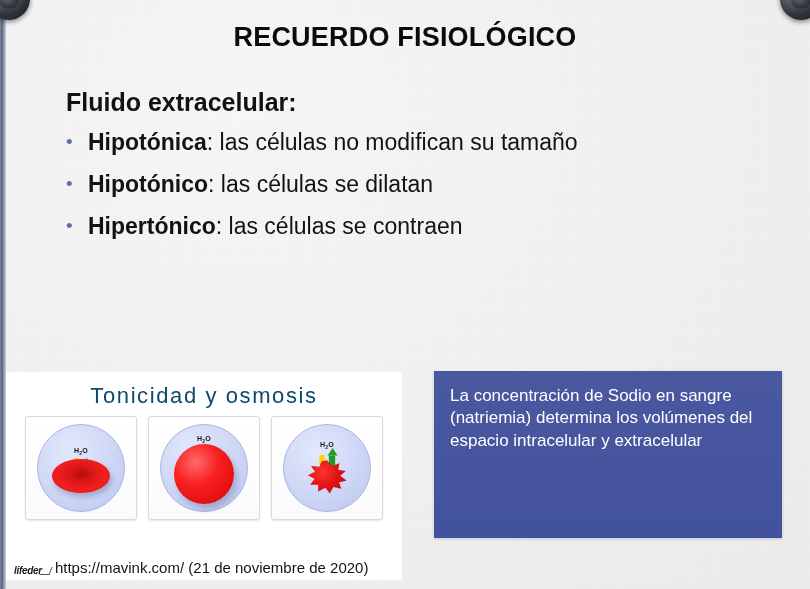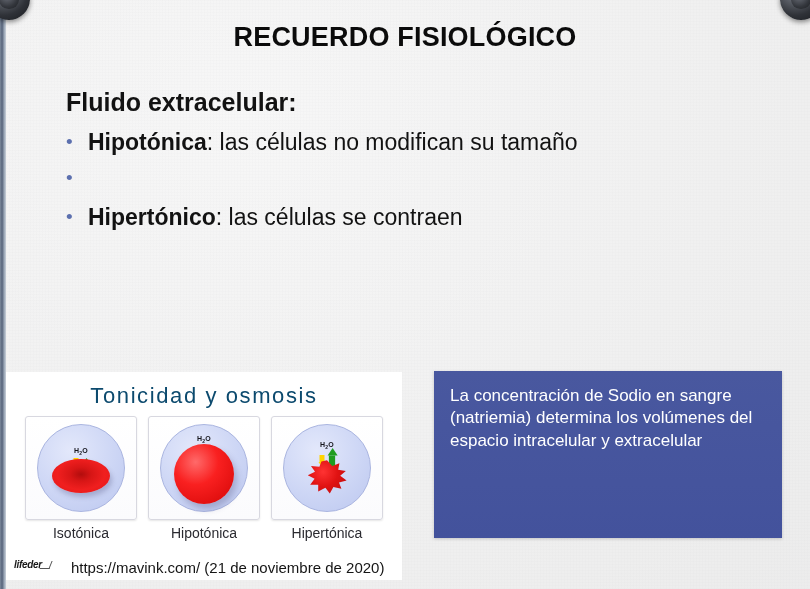--- a/index.html
+++ b/index.html
@@ -258,22 +258,22 @@
     text-align: center;
     font-size: 14px;
     color: #2a2a30;
   }
 
   .source-line {
     position: absolute;
     left: 0; bottom: 4px;
     width: 396px;
     display: flex;
-    align-items: flex-start;
-    gap: 20px;
+    align-items: flex-end;
+    gap: 4px;
     padding-left: 8px;
   }
 
   .lifeder-logo {
     font-size: 10px;
     font-weight: bold;
     font-style: italic;
     color: #1a1a1a;
     letter-spacing: -.3px;
     position: relative;
@@ -332,20 +332,21 @@
 
     <div class="sub-head">Fluido extracelular:</div>
 
     <ul class="bullets">
       <li class="bullet">
         <span class="bullet-dot">•</span>
         <span><span class="bullet-term">Hipotónica</span><span class="bullet-text">: las células no modifican su tamaño</span></span>
       </li>
       <li class="bullet">
         <span class="bullet-dot">•</span>
+        <span><span class="bullet-term">Hipotónico</span><span class="bullet-text">: las células se dilatan</span></span>
       </li>
       <li class="bullet">
         <span class="bullet-dot">•</span>
         <span><span class="bullet-term">Hipertónico</span><span class="bullet-text">: las células se contraen</span></span>
       </li>
     </ul>
 
   </div>
 
   <div class="figure-panel">
@@ -397,25 +398,20 @@
           <div class="arrow arrow-up" style="transform:scale(1.25);transform-origin:bottom;">
             <div class="head"></div>
               <div class="shaft" style="height:10px;"></div>
           </div>
         </div>
         <div class="rbc rbc-hyper"></div>
       </div>
 
     </div>
 
-    <div class="cell-labels">
-      <div class="cell-label">Isotónica</div>
-      <div class="cell-label">Hipotónica</div>
-      <div class="cell-label">Hipertónica</div>
-    </div>
 
     <div class="source-line">
       <span class="lifeder-logo">lifeder</span>
       <span class="source-text">https://mavink.com/ (21 de noviembre de 2020)</span>
     </div>
 
   </div>
 
   <div class="callout">
     <div class="callout-text">La concentración de Sodio en sangre (natriemia) determina los volúmenes del espacio intracelular y extracelular</div>

